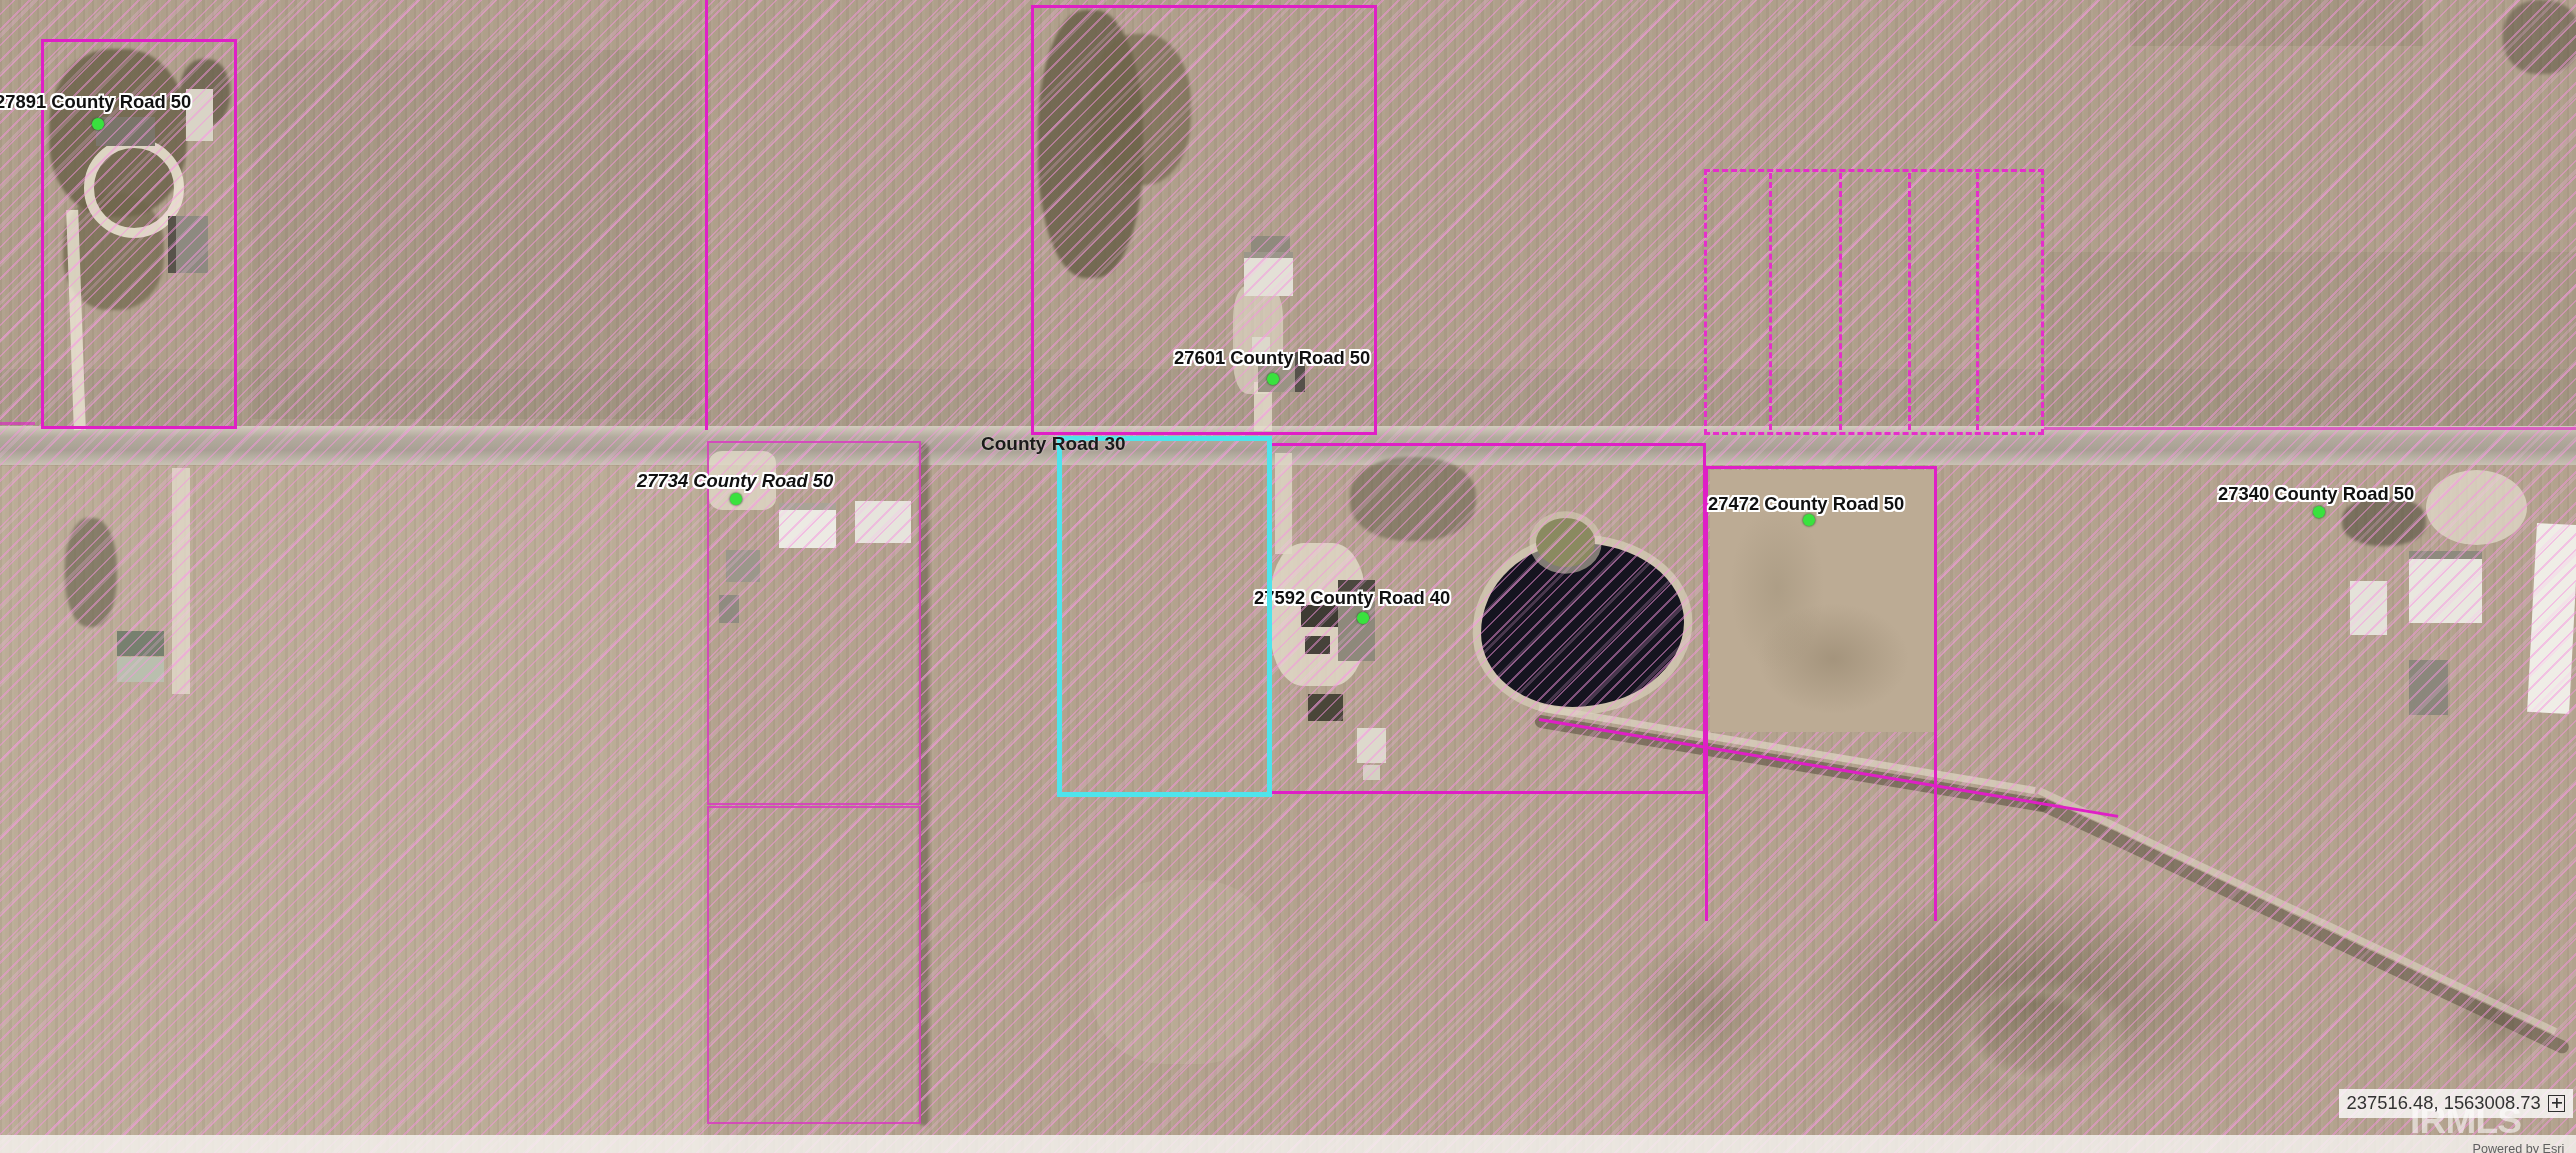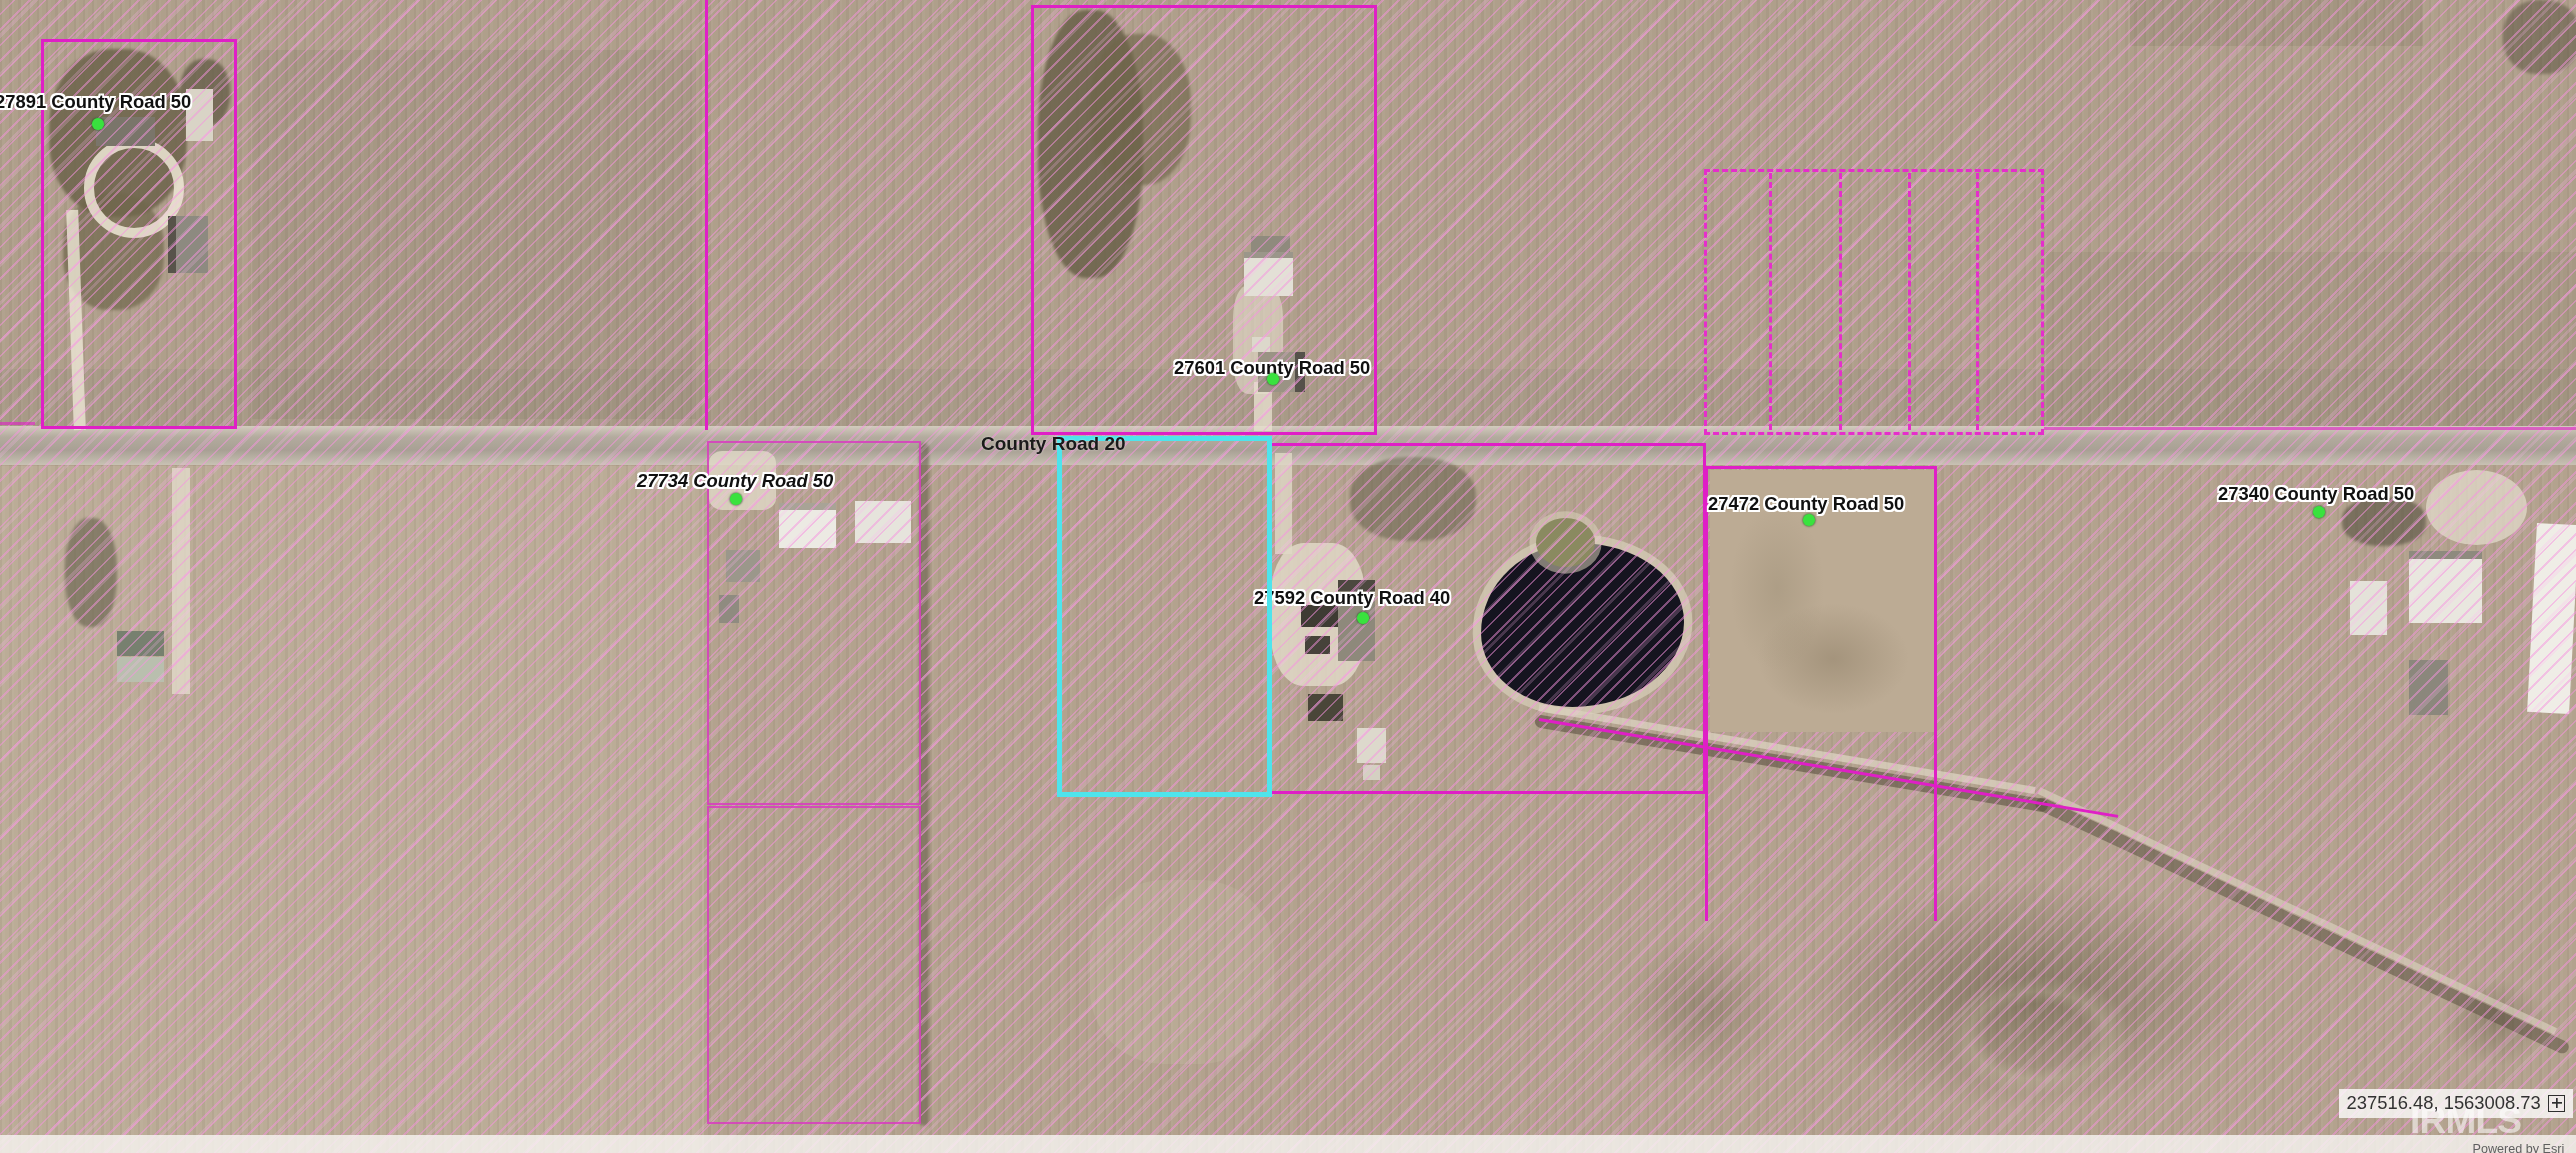--- a/index.html
+++ b/index.html
@@ -163,26 +163,26 @@
   <div class="pb thin" style="left:707px;top:806px;width:210px;height:314px;"></div>
 
   <div class="pl" style="left:1539px;top:718px;width:587px;height:3.4px;transform:rotate(9.5deg);transform-origin:left center;"></div>
 
   <div class="pl dim" style="left:2044px;top:427px;width:532px;height:2.5px;"></div>
   <div class="pl dim" style="left:0;top:422px;width:35px;height:2.5px;"></div>
 
   <div class="selparcel" style="left:1057px;top:436px;width:205px;height:351px;"></div>
 
   <div class="addr" style="left:-5px;top:91px;">27891 County Road 50</div>
-  <div class="addr" style="left:1174px;top:357px;">27601 County Road 50</div>
+  <div class="addr" style="left:1174px;top:347px;">27601 County Road 50</div>
   <div class="addr" style="left:637px;top:470px;font-style:italic;">27734 County Road 50</div>
   <div class="addr under" style="left:1254px;top:587px;">27592 County Road 40</div>
   <div class="addr" style="left:1708px;top:493px;">27472 County Road 50</div>
   <div class="addr" style="left:2218px;top:483px;">27340 County Road 50</div>
-  <div class="roadlbl" style="left:981px;top:433px;">County Road 20</div>
+  <div class="roadlbl" style="left:981px;top:433px;">County Road 30</div>
 
   <div class="dot" style="left:92px;top:118px;"></div>
   <div class="dot" style="left:1267px;top:373px;"></div>
   <div class="dot" style="left:730px;top:493px;"></div>
   <div class="dot" style="left:1357px;top:612px;"></div>
   <div class="dot" style="left:1803px;top:514px;"></div>
   <div class="dot" style="left:2313px;top:506px;"></div>
 
   <div class="coordbox">
     <span>237516.48, 1563008.73</span>

